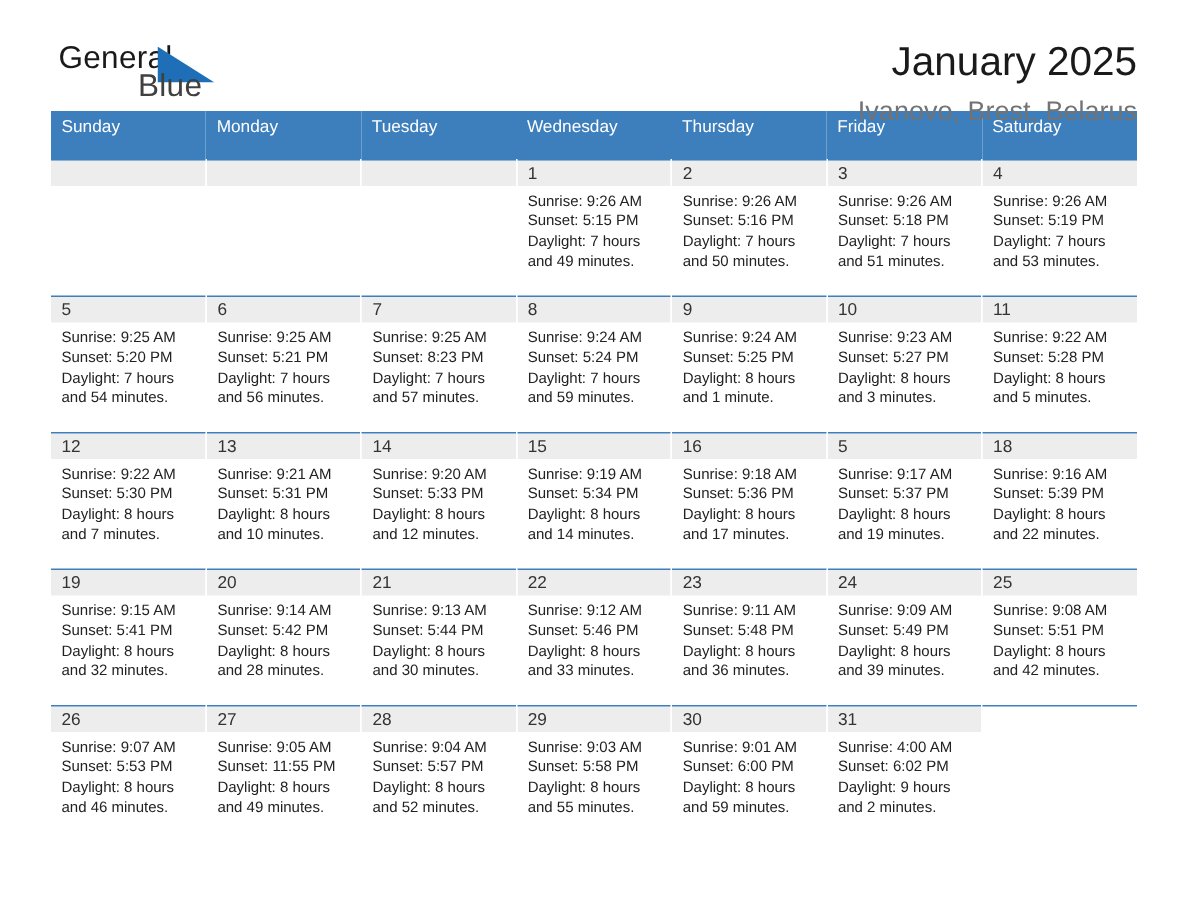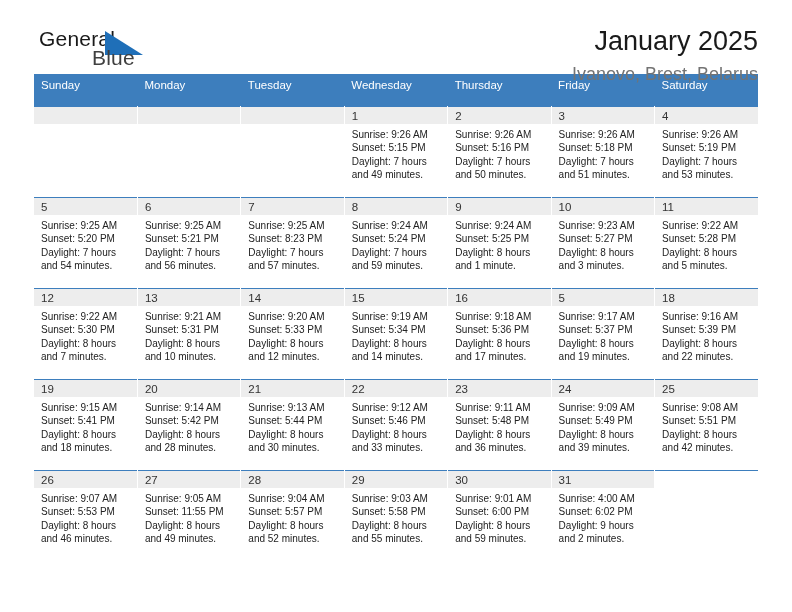--- a/index.html
+++ b/index.html
@@ -345,21 +345,21 @@
             </div>
           </td>
         </tr>
         <tr class="week">
           <td class="day">
             <div class="daynum">19</div>
             <div class="info">
               <div>Sunrise: 9:15 AM</div>
               <div>Sunset: 5:41 PM</div>
               <div>Daylight: 8 hours</div>
-              <div>and 18 minutes.</div>
+              <div>and 32 minutes.</div>
             </div>
           </td>
           <td class="day">
             <div class="daynum">20</div>
             <div class="info">
               <div>Sunrise: 9:14 AM</div>
               <div>Sunset: 5:42 PM</div>
               <div>Daylight: 8 hours</div>
               <div>and 28 minutes.</div>
             </div>

